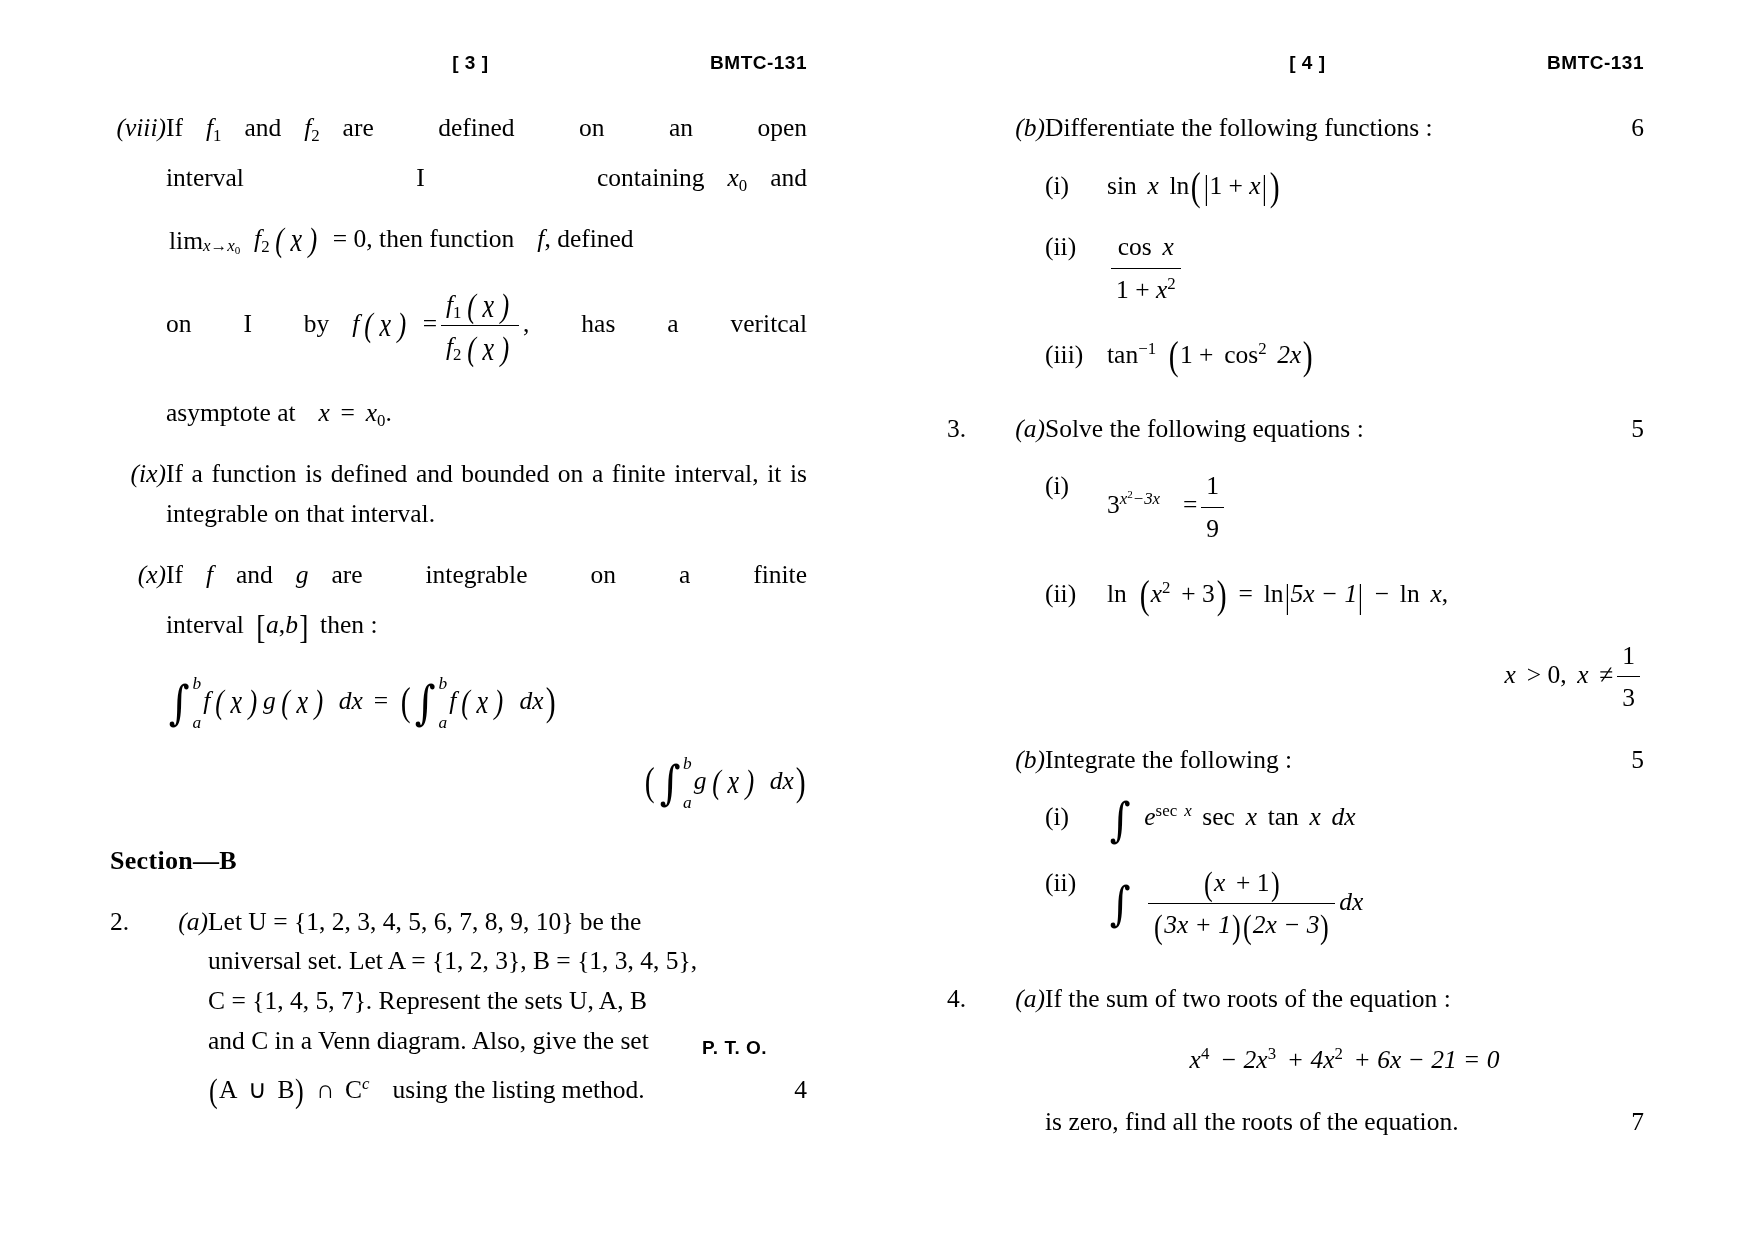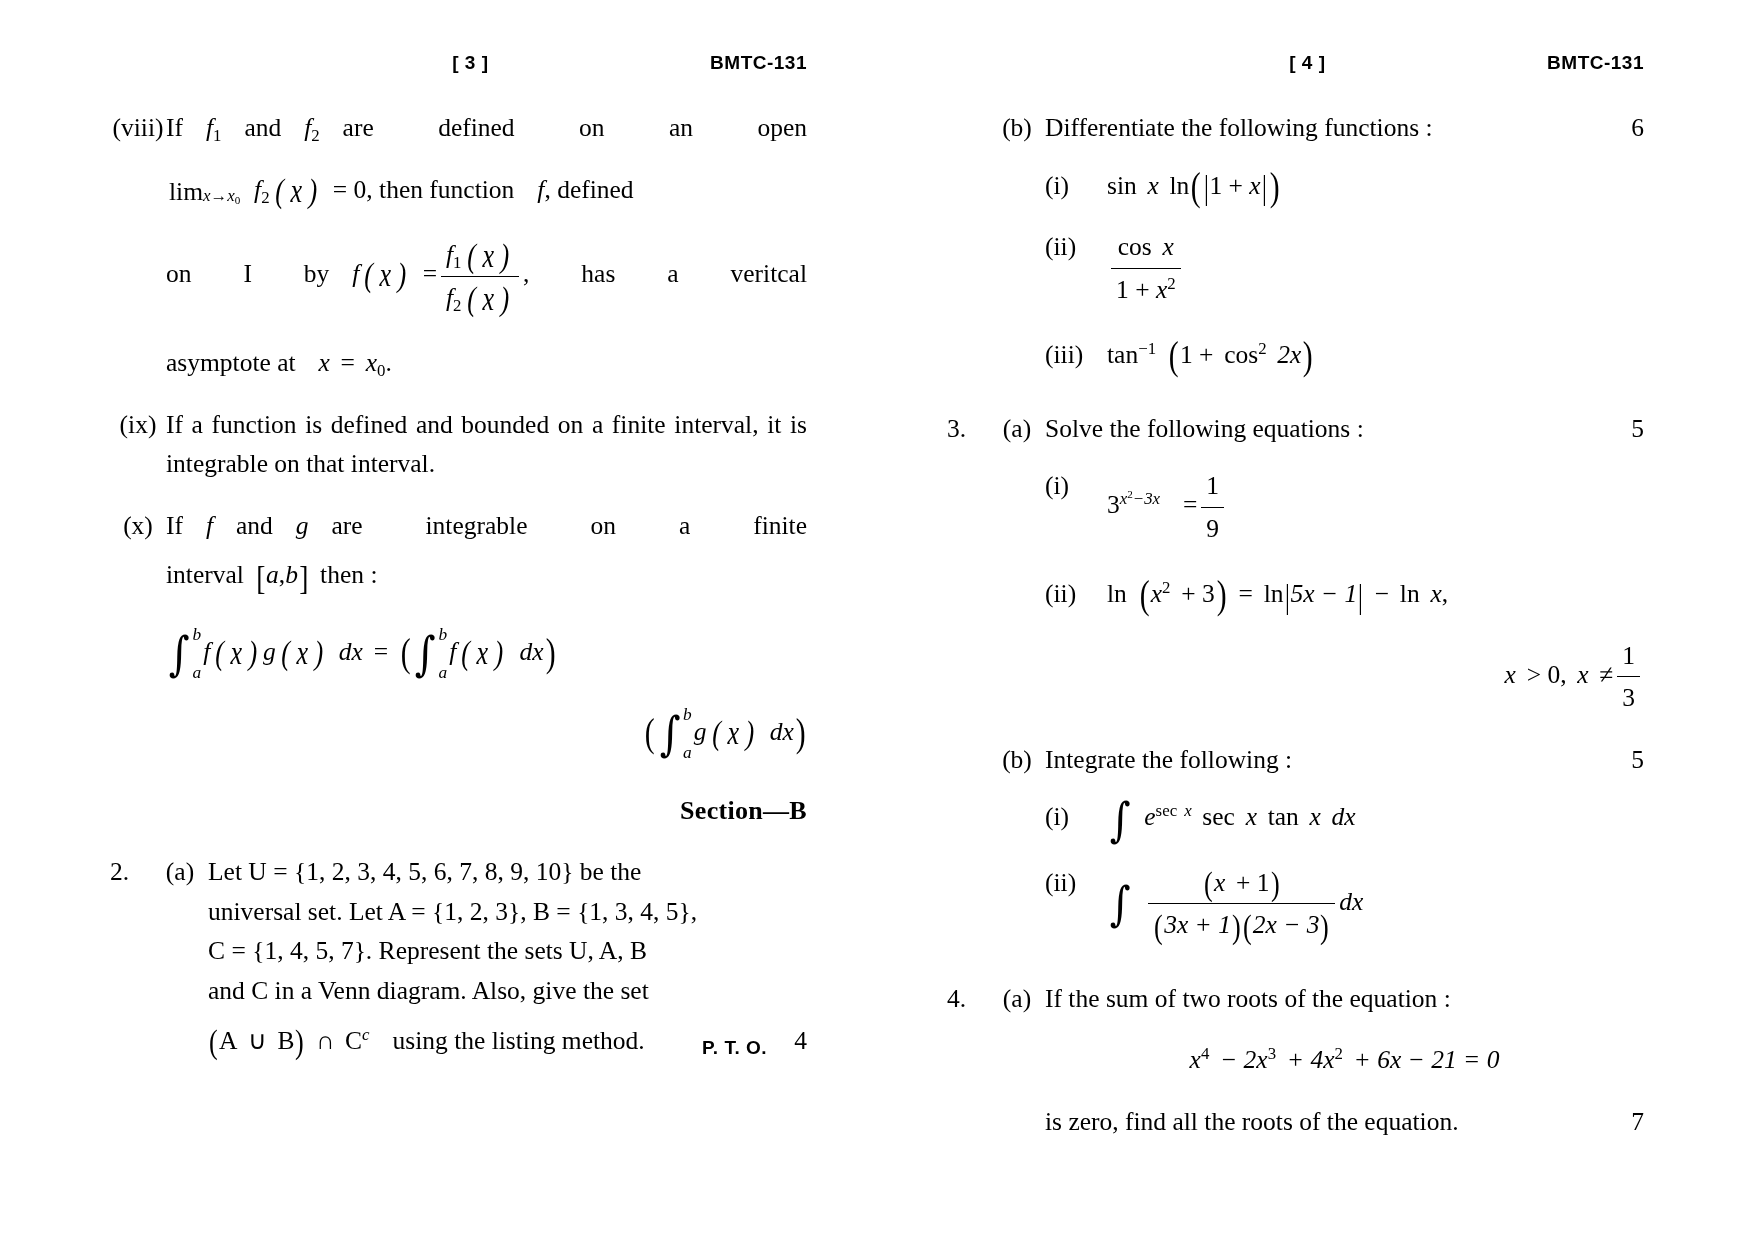--- a/index.html
+++ b/index.html
@@ -59,21 +59,22 @@
     line-height: 1.55;
   }
   .qnum {
     width: 42px;
     flex: 0 0 42px;
     text-align: left;
   }
   .qlabel {
     width: 56px;
     flex: 0 0 56px;
-    text-align: center;
+    text-align: right;
+    font-style: italic;
   }
   .qbody {
     flex: 1 1 auto;
     min-width: 0;
   }
   .just {
     text-align: justify;
     text-align-last: justify;
   }
   .just-last {
@@ -93,21 +94,21 @@
     font-size: 25.5px;
     margin-top: 14px;
   }
   .sub-lbl {
     flex: 0 0 62px;
     width: 62px;
   }
   .sub-body { flex: 1 1 auto; }
 
   .section-title {
-    text-align: right;
+    text-align: left;
     font-weight: bold;
     font-size: 26px;
     letter-spacing: 0.3px;
     margin: 34px 0 26px 0;
   }
 
   .pto {
     position: absolute;
     right: 110px;
     bottom: 182px;
@@ -230,20 +231,23 @@
     </div>
 
     <div class="qrow mt22">
       <div class="qlabel">(viii)</div>
       <div class="qbody">
 
         <div class="just">
           <span>If</span><span class="sp2"></span><span class="mi">f</span><sub>1</sub><span class="sp2"></span><span>and</span><span class="sp2"></span><span class="mi">f</span><sub>2</sub><span class="sp2"></span><span>are defined on an open</span>
         </div>
 
+        <div class="just mt10">
+          <span>interval I containing</span><span class="sp2"></span><span class="mi">x</span><sub>0</sub><span class="sp2"></span><span>and</span>
+        </div>
 
         <div class="just-last mt22">
           <span class="limop">
             <span class="lim-top">lim</span>
             <span class="lim-bot"><span class="mi">x</span><span>→</span><span class="mi">x</span><sub>0</sub></span>
           </span><span class="sp"></span><span class="mi">f</span><sub>2</sub><span class="medparen"><span class="mi">( x )</span></span><span class="sp"></span><span>= 0</span><span>, then function</span><span class="sp2"></span><span class="mi">f</span><span>, defined</span>
         </div>
 
         <div class="just mt26">
           <span>on I by</span><span class="sp2"></span><span class="mi">f</span><span class="medparen"><span class="mi">( x )</span></span><span class="sp"></span><span>=</span><span class="frac">

